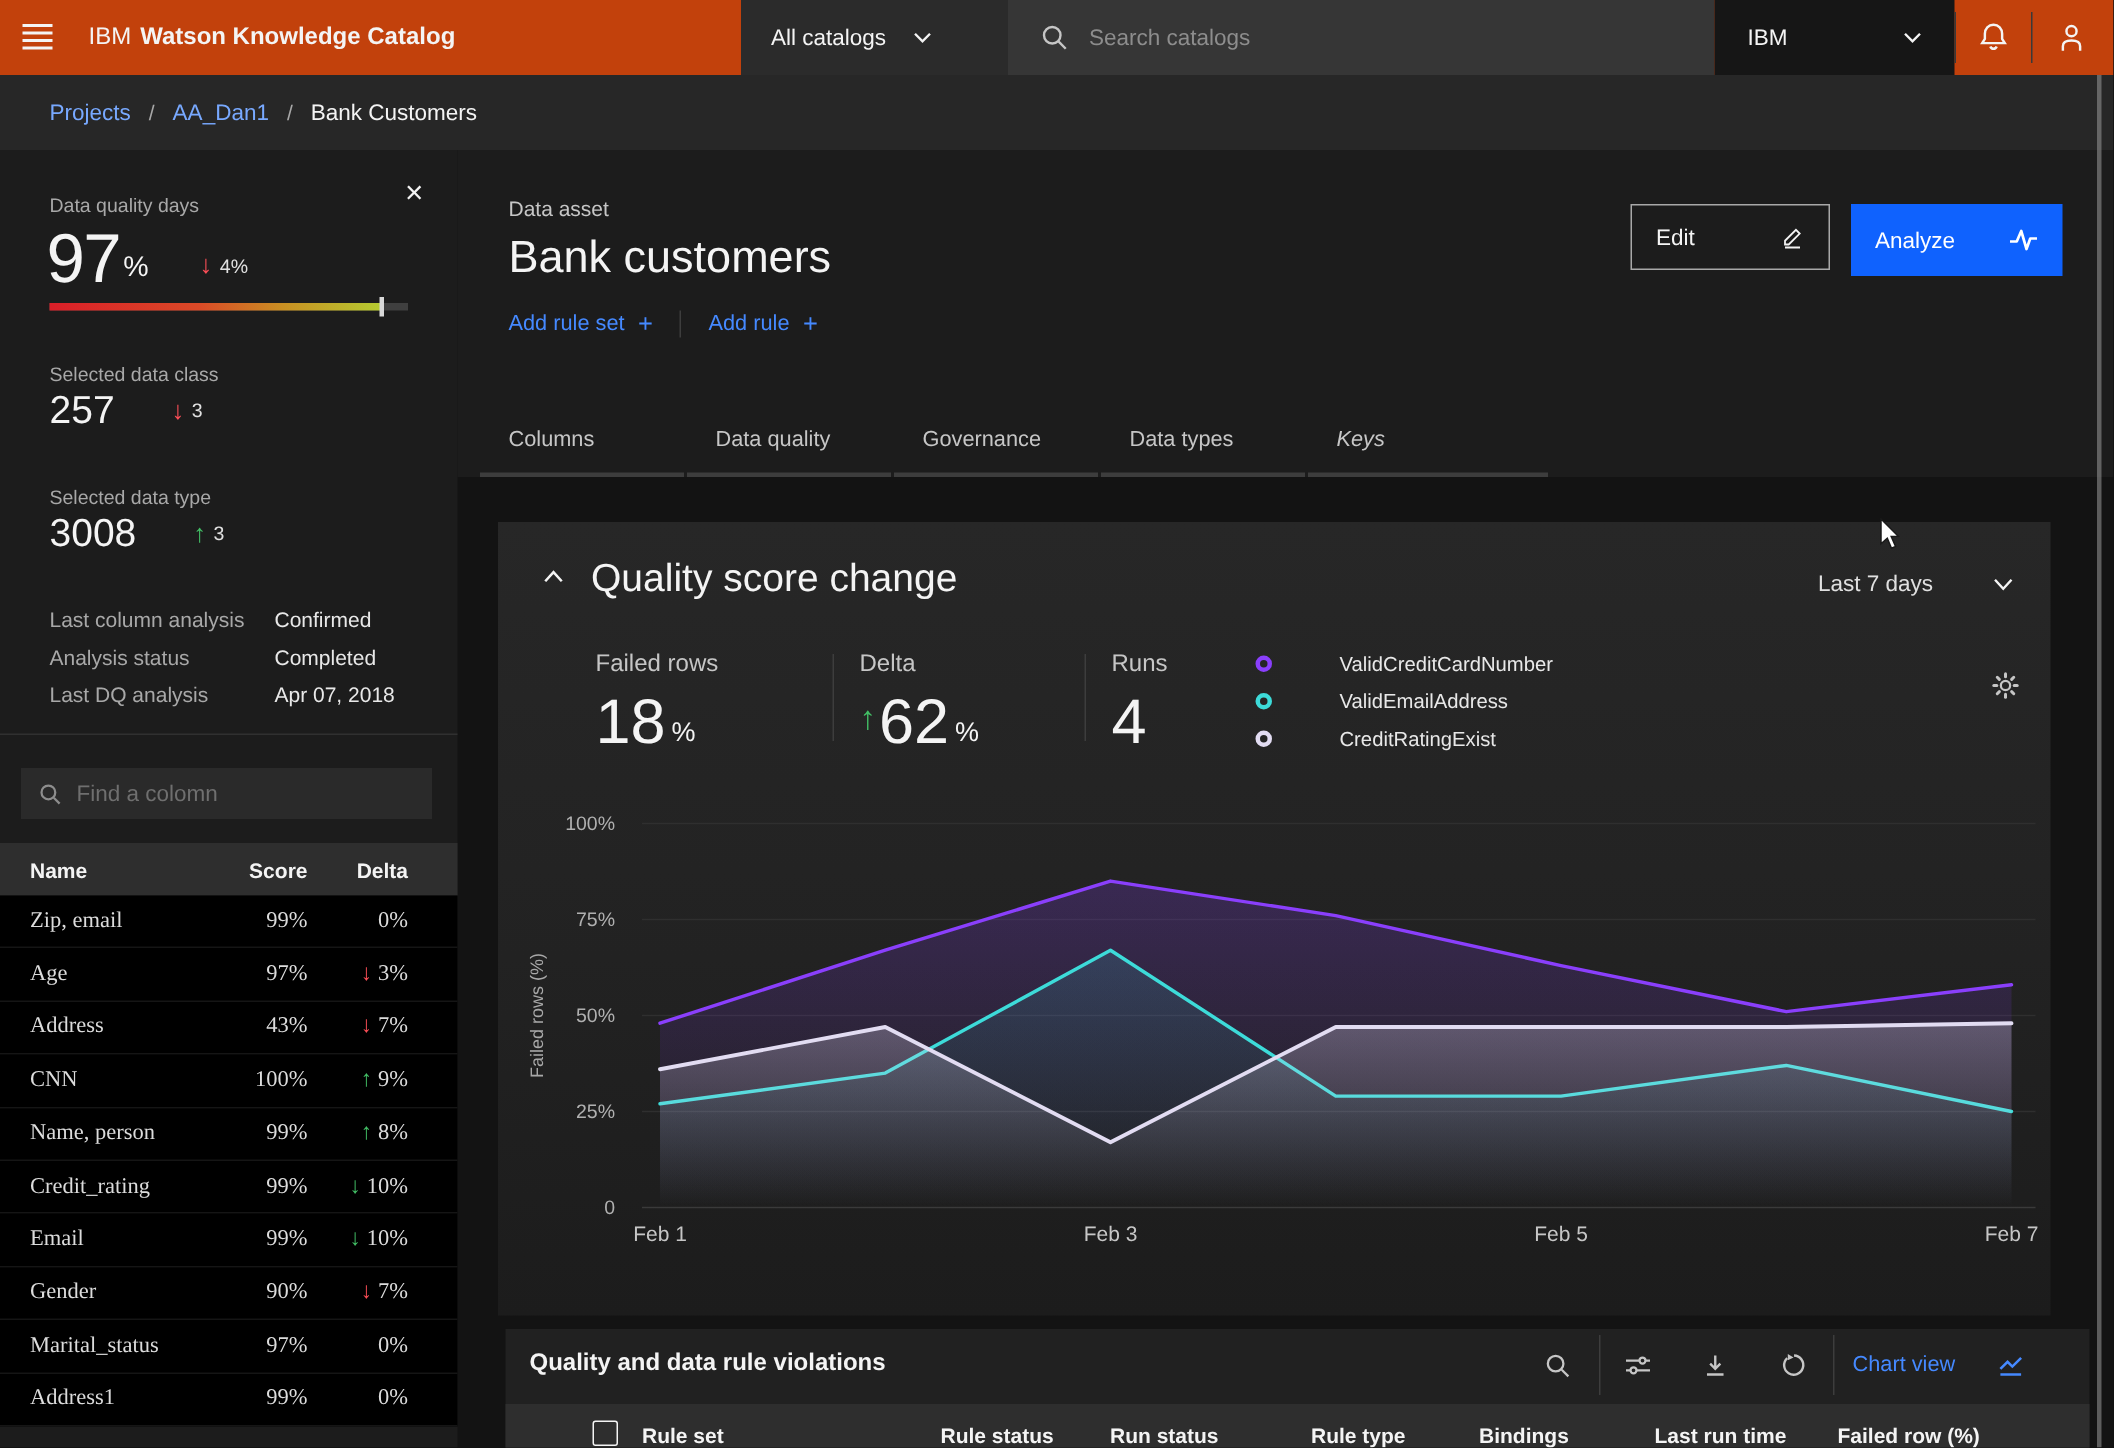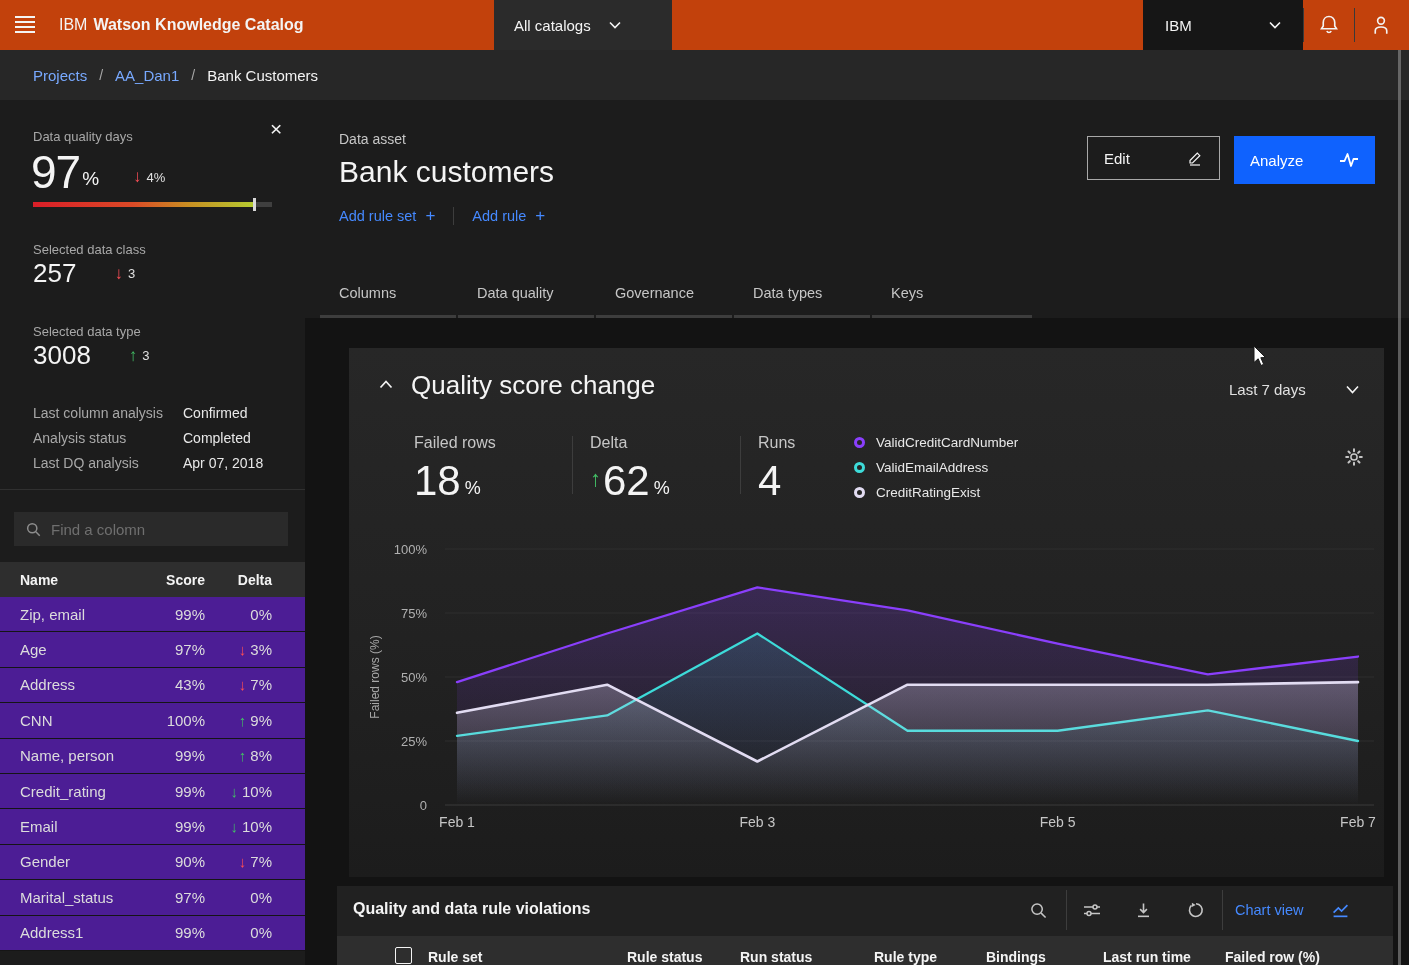--- a/index.html
+++ b/index.html
@@ -66,21 +66,21 @@
   #sb-divider { position:absolute; left:0; top:389px; width:305px; height:1px; background:#303030; }
   #sb-search { position:absolute; left:14px; top:412px; width:274px; height:34px; background:#2a2a2a; display:flex; align-items:center; }
   #sb-search svg { margin-left:12px; }
   #sb-search input { background:transparent; border:0; outline:none; color:#c6c6c6; font-size:15px; margin-left:10px; width:220px; font-family:inherit; }
   #sb-search input::placeholder { color:#6f6f6f; }
   #sb-table { position:absolute; left:0; top:462px; width:305px; }
   #sb-thead { height:35px; background:#2e2e2e; display:flex; align-items:center; font-weight:700; font-size:14px; color:#f4f4f4; }
   .col-name { padding-left:20px; flex:1; }
   .col-score { width:80px; text-align:right; }
   .col-delta { width:67px; text-align:right; padding-right:0; margin-right:33px; }
-  .sb-row { height:35.4px; background:#4c1d95; border-bottom:1px solid #151515; display:flex; align-items:center; font-size:15px; color:#dcdcdc; cursor:pointer; }
+  .sb-row { height:35.4px; background:#000000; border-bottom:1px solid #151515; display:flex; align-items:center; font-size:15px; color:#dcdcdc; cursor:pointer;font-family:Liberation Serif, serif; }
   .sb-row .col-delta { display:flex; justify-content:flex-end; align-items:center; }
   .sb-row .d-arrow { font-size:15px; margin-right:4px; }
 
   
   #main { position:absolute; left:305px; top:100px; width:1104px; height:865px; }
   #asset-header { position:absolute; left:0; top:0; width:1104px; height:218px; background:#1c1c1c; }
   #asset-label { position:absolute; left:34px; top:31px; font-size:14px; color:#c6c6c6; }
   #asset-title { position:absolute; left:34px; top:55px; font-size:30px; font-weight:300; color:#f4f4f4; }
   #add-links { position:absolute; left:34px; top:106px; display:flex; align-items:center; }
   .add-link { display:flex; align-items:center; color:#4589ff; font-size:14.5px; cursor:pointer; }
@@ -89,39 +89,39 @@
   #edit-btn { position:absolute; left:782px; top:36px; width:133px; height:44px; background:transparent;
     border:1px solid #a8a8a8; color:#f4f4f4; font-size:15px; display:flex; align-items:center;
     justify-content:space-between; padding:0 16px; cursor:pointer; font-family:inherit; }
   #analyze-btn { position:absolute; left:929px; top:36px; width:141px; height:48px; background:#0f62fe;
     border:0; color:#fff; font-size:15px; display:flex; align-items:center; justify-content:space-between;
     padding:0 16px; cursor:pointer; font-family:inherit; }
   #tabs { position:absolute; left:15px; top:170px; height:48px; display:flex; }
   .tab { width:136px; margin-right:2px; padding-left:19px; display:flex; align-items:center;
     font-size:14.5px; color:#c6c6c6; border-bottom:3px solid #3d3d3d; cursor:pointer; }
   .tab.active { color:#f4f4f4; font-weight:700; border-bottom-color:#4589ff; }
-  .tab:last-child { width:160px; }
-
-  
-  #chart-card { position:absolute; left:44px; top:248px; width:1035px; height:529px;
+  .tab:last-child { width:160px;font-style:italic; }
+
+  
+  #chart-card { position:absolute; left:27px; top:248px; width:1035px; height:529px;
     background:linear-gradient(180deg,#272727 0%,#222222 55%,#1c1c1c 100%); }
   #collapse-chev { position:absolute; left:30px; top:32px; cursor:pointer; }
   #chart-title { position:absolute; left:62px; top:22px; font-size:26px; font-weight:400; color:#f4f4f4; }
   #range-sel { position:absolute; left:880px; top:33px; width:130px; display:flex; align-items:center; justify-content:space-between; cursor:pointer; }
   #range-sel .lbl { font-size:15px; color:#e0e0e0; }
   .stat { position:absolute; top:86px; }
   .stat .s-label { font-size:16px; color:#c6c6c6; }
   .stat .s-val { display:flex; align-items:flex-start; margin-top:8px; }
   .stat .s-num { font-size:42px; font-weight:300; color:#f4f4f4; line-height:1; }
   .stat .s-unit { font-size:18px; color:#f4f4f4; margin:18px 0 0 4px; }
   .stat .s-arrow { font-size:22px; margin:6px 2px 0 0; }
   #stat-failed { left:65px; } #stat-delta { left:241px; } #stat-runs { left:409px; }
   .stat-div { position:absolute; top:88px; width:1px; height:58px; background:#3d3d3d; }
   #legend { position:absolute; left:505px; top:82px; }
-  .leg-item { display:flex; align-items:center; height:25px; }
+  .leg-item { display:flex; align-items:center; height:25px;gap:34px; }
   .leg-ring { width:11px; height:11px; border-radius:50%; border:3px solid #fff; margin-right:11px; }
   .leg-lbl { font-size:13.5px; color:#e8e8e8; }
   #gear-btn { position:absolute; left:996px; top:100px; cursor:pointer; }
   #quality-chart { position:absolute; left:0; top:182px; }
 
   
   #viol-card { position:absolute; left:32px; top:786px; width:1056px; height:120px; background:#212121; }
   #viol-title { position:absolute; left:16px; top:14px; font-size:16px; font-weight:700; color:#f4f4f4; }
   .viol-iconbtn { position:absolute; top:8px; width:34px; height:32px; display:flex; align-items:center; justify-content:center; cursor:pointer; }
   .viol-div { position:absolute; top:4px; width:1px; height:40px; background:#3d3d3d; }
@@ -150,20 +150,27 @@
       </div>
     <div id="brand">
       <span class="pfx">IBM</span>
       <span class="bold">Watson Knowledge Catalog</span>
     </div>
     <div id="catalog-sel">
       <span class="lbl">All catalogs</span>
       <svg class="icon" width="12" height="8" viewBox="0 0 12 8">
           <polyline points="1,1.5 6,6.5 11,1.5" fill="none" stroke="#f4f4f4" stroke-width="1.6"></polyline>
         </svg>
+    </div>
+    <div id="nav-search">
+      <svg class="icon" width="18" height="18" viewBox="0 0 18 18">
+          <circle cx="7.5" cy="7.5" r="5.5" fill="none" stroke="#c6c6c6" stroke-width="1.6"></circle>
+          <line x1="11.8" y1="11.8" x2="16.5" y2="16.5" stroke="#c6c6c6" stroke-width="1.6"></line>
+        </svg>
+      <input type="text" placeholder="Search catalogs" style="">
     </div>
     <div id="account-sel">
       <span class="lbl">IBM</span>
       <svg class="icon" width="12" height="8" viewBox="0 0 12 8">
           <polyline points="1,1.5 6,6.5 11,1.5" fill="none" stroke="#f4f4f4" stroke-width="1.6"></polyline>
         </svg>
     </div>
     <div class="nav-div" style="left:1303px"></div>
     <div class="nav-iconbtn" style="left:1303px">
       <svg class="icon" width="20" height="20" viewBox="0 0 16 16">

